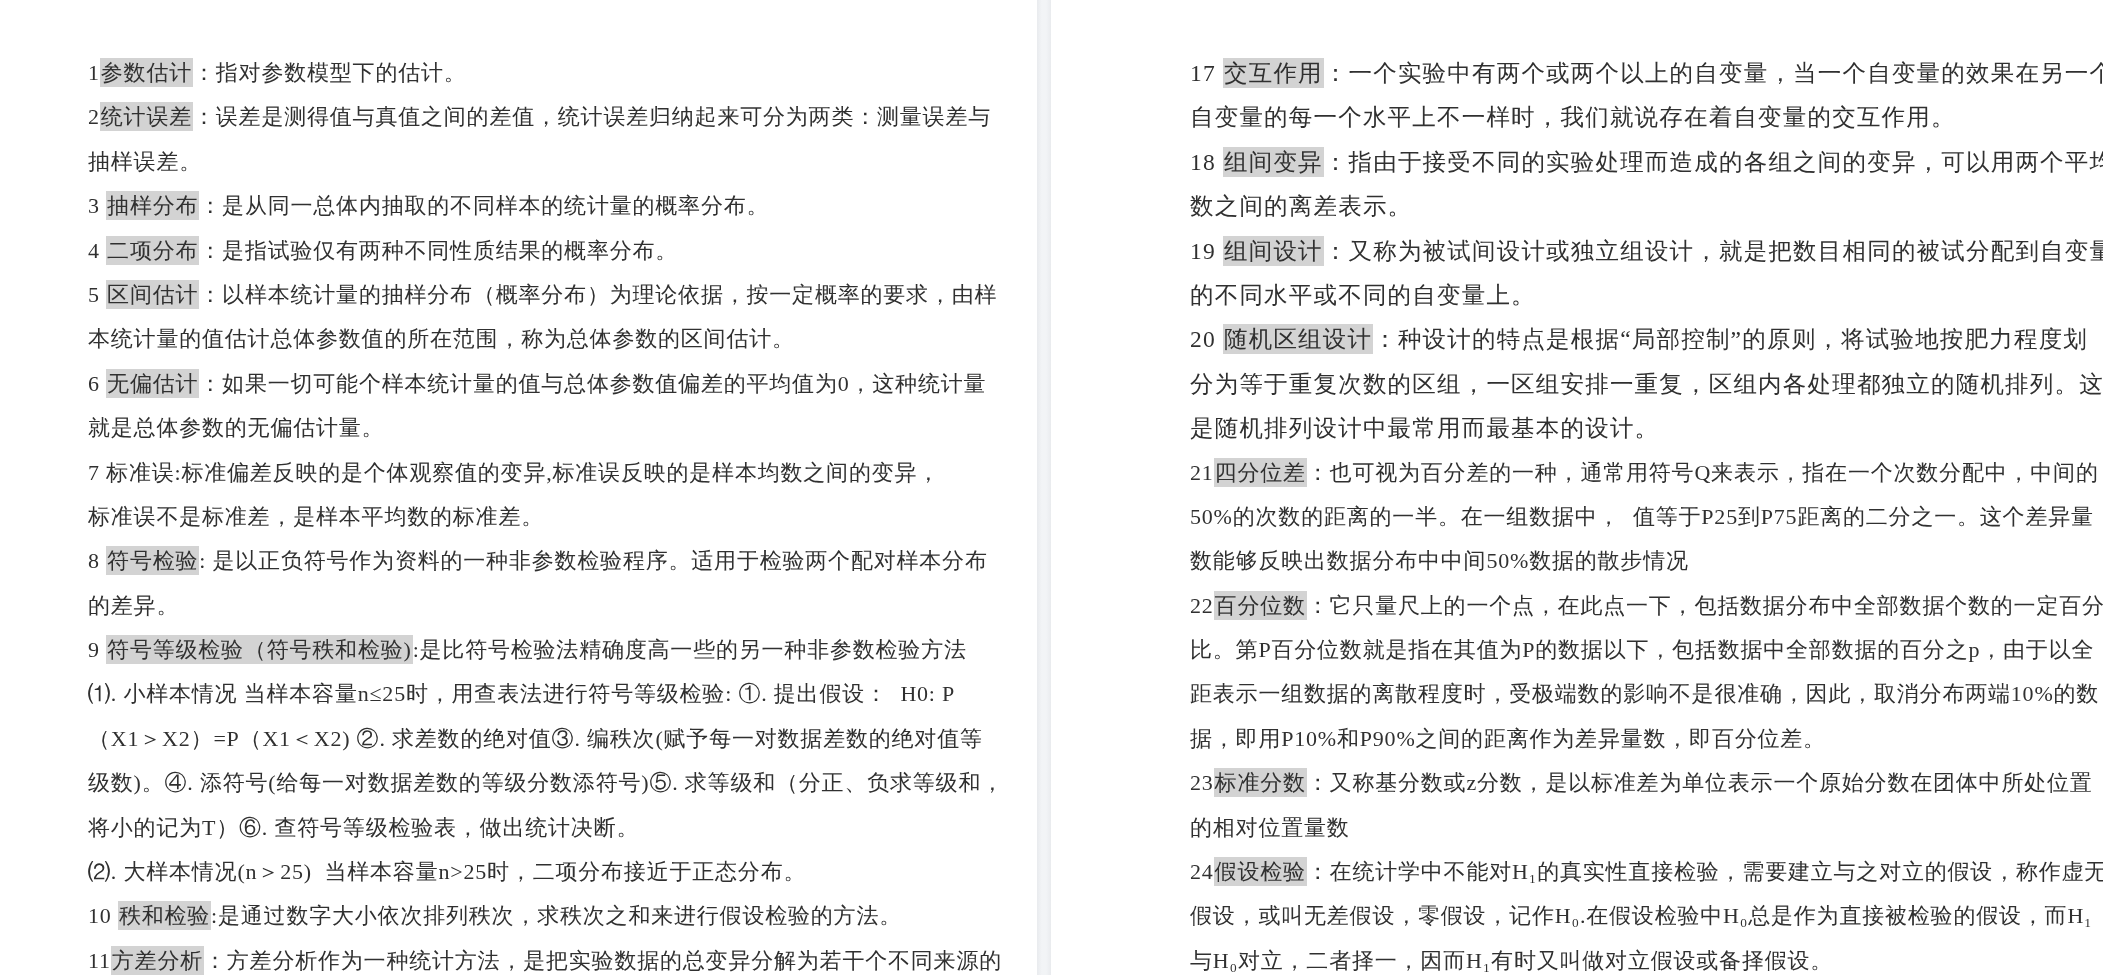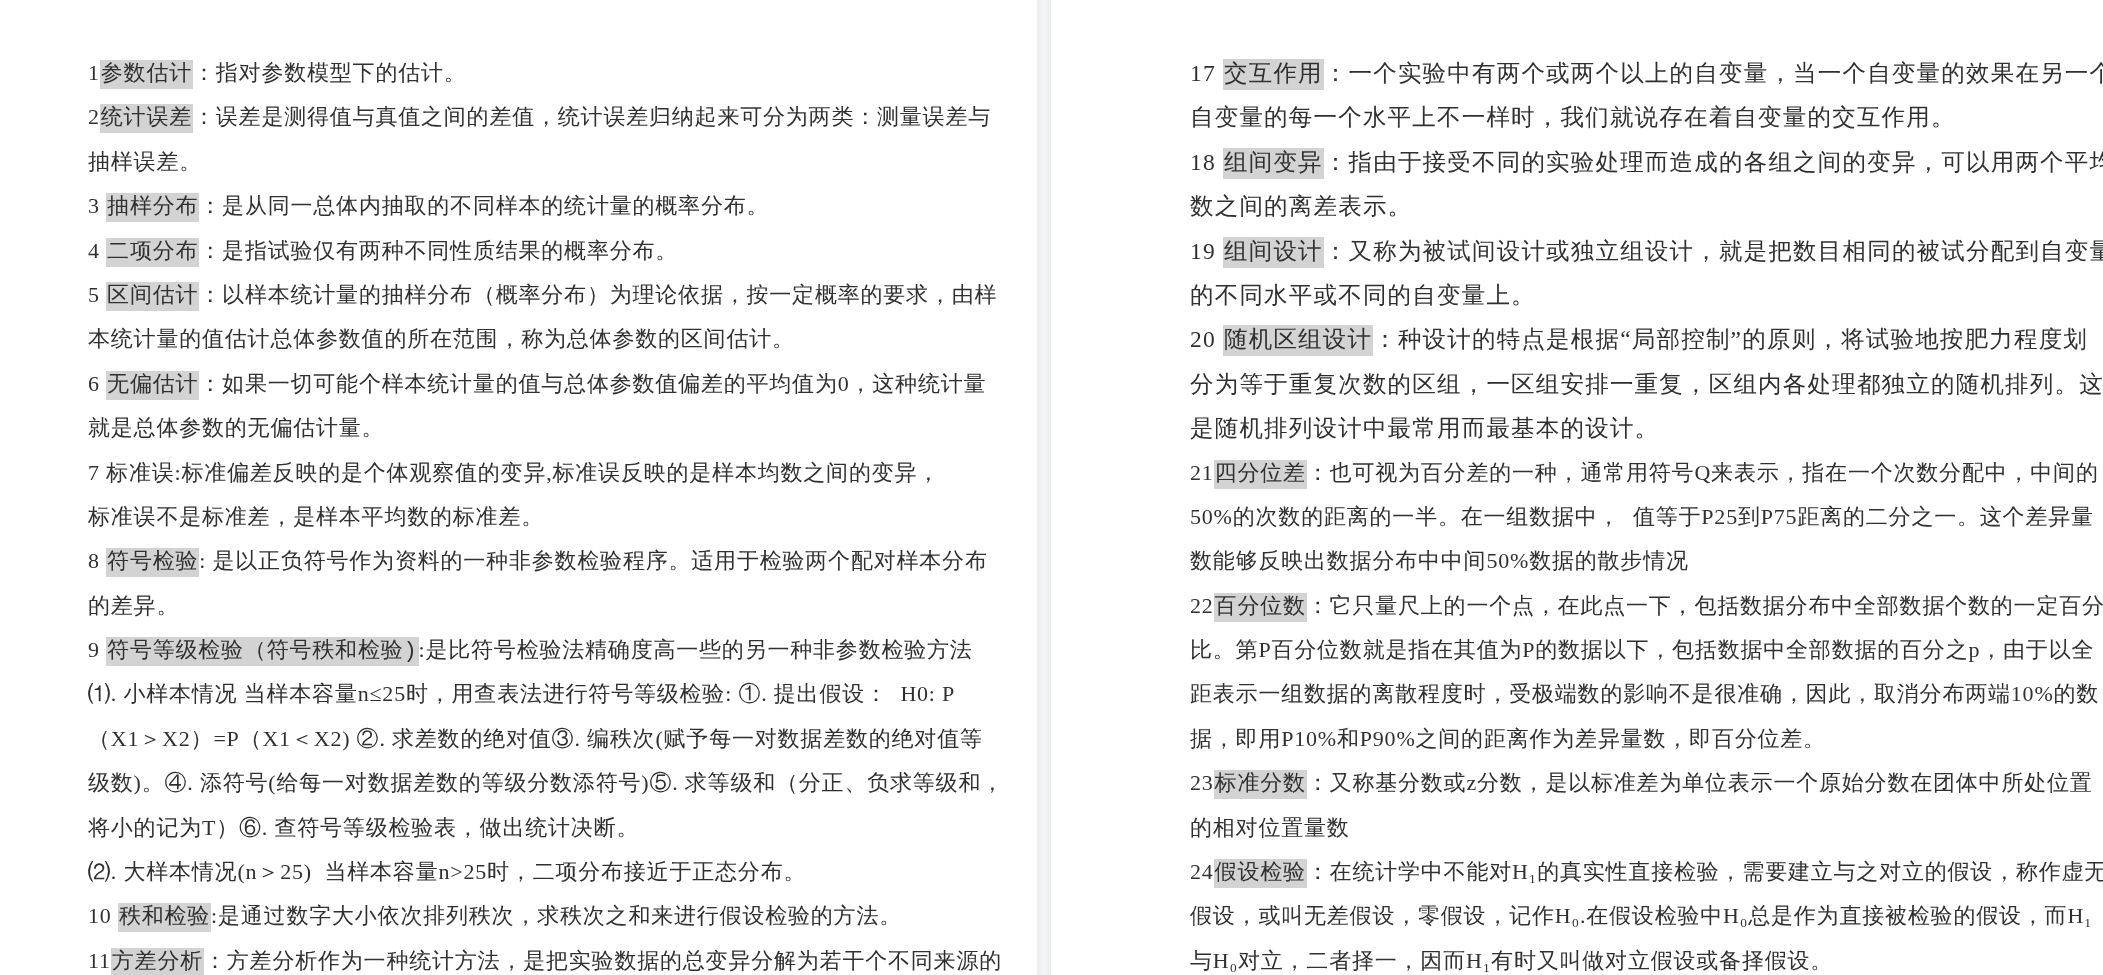--- a/index.html
+++ b/index.html
@@ -49,21 +49,20 @@
     color: var(--text-color, #303030);
     white-space: pre;
   }
   .line.big {
     font-size: 23.5px;
     letter-spacing: 1.2px;
   }
   .hl {
     background: var(--hl-color, #d3d3d3);
     padding: 2px 1px;
-    font-family: Liberation Mono, monospace;
   }
 </style>
 </head>
 <body>
 
 <div id="viewport">
   <div class="page" id="page-left">
     <div class="text-col"><div class="line"><span>1</span><span class="hl">参数估计</span><span>：指对参数模型下的估计。</span></div><div class="line"><span>2</span><span class="hl">统计误差</span><span>：误差是测得值与真值之间的差值，统计误差归纳起来可分为两类：测量误差与</span></div><div class="line"><span>抽样误差。</span></div><div class="line"><span>3 </span><span class="hl">抽样分布</span><span>：是从同一总体内抽取的不同样本的统计量的概率分布。</span></div><div class="line"><span>4 </span><span class="hl">二项分布</span><span>：是指试验仅有两种不同性质结果的概率分布。</span></div><div class="line"><span>5 </span><span class="hl">区间估计</span><span>：以样本统计量的抽样分布（概率分布）为理论依据，按一定概率的要求，由样</span></div><div class="line"><span>本统计量的值估计总体参数值的所在范围，称为总体参数的区间估计。</span></div><div class="line"><span>6 </span><span class="hl">无偏估计</span><span>：如果一切可能个样本统计量的值与总体参数值偏差的平均值为0，这种统计量</span></div><div class="line"><span>就是总体参数的无偏估计量。</span></div><div class="line"><span>7 标准误:标准偏差反映的是个体观察值的变异,标准误反映的是样本均数之间的变异，</span></div><div class="line"><span>标准误不是标准差，是样本平均数的标准差。</span></div><div class="line"><span>8 </span><span class="hl">符号检验</span><span>: 是以正负符号作为资料的一种非参数检验程序。适用于检验两个配对样本分布</span></div><div class="line"><span>的差异。</span></div><div class="line"><span>9 </span><span class="hl">符号等级检验（符号秩和检验)</span><span>:是比符号检验法精确度高一些的另一种非参数检验方法</span></div><div class="line"><span>⑴. 小样本情况 当样本容量n≤25时，用查表法进行符号等级检验: ①. 提出假设：  H0: P</span></div><div class="line"><span>（X1＞X2）=P（X1＜X2) ②. 求差数的绝对值③. 编秩次(赋予每一对数据差数的绝对值等</span></div><div class="line"><span>级数)。④. 添符号(给每一对数据差数的等级分数添符号)⑤. 求等级和（分正、负求等级和，</span></div><div class="line"><span>将小的记为T）⑥. 查符号等级检验表，做出统计决断。</span></div><div class="line"><span>⑵. 大样本情况(n＞25)  当样本容量n&gt;25时，二项分布接近于正态分布。</span></div><div class="line"><span>10 </span><span class="hl">秩和检验</span><span>:是通过数字大小依次排列秩次，求秩次之和来进行假设检验的方法。</span></div><div class="line"><span>11</span><span class="hl">方差分析</span><span>：方差分析作为一种统计方法，是把实验数据的总变异分解为若干个不同来源的</span></div></div>
   </div>
   <div class="page-gutter"></div>

